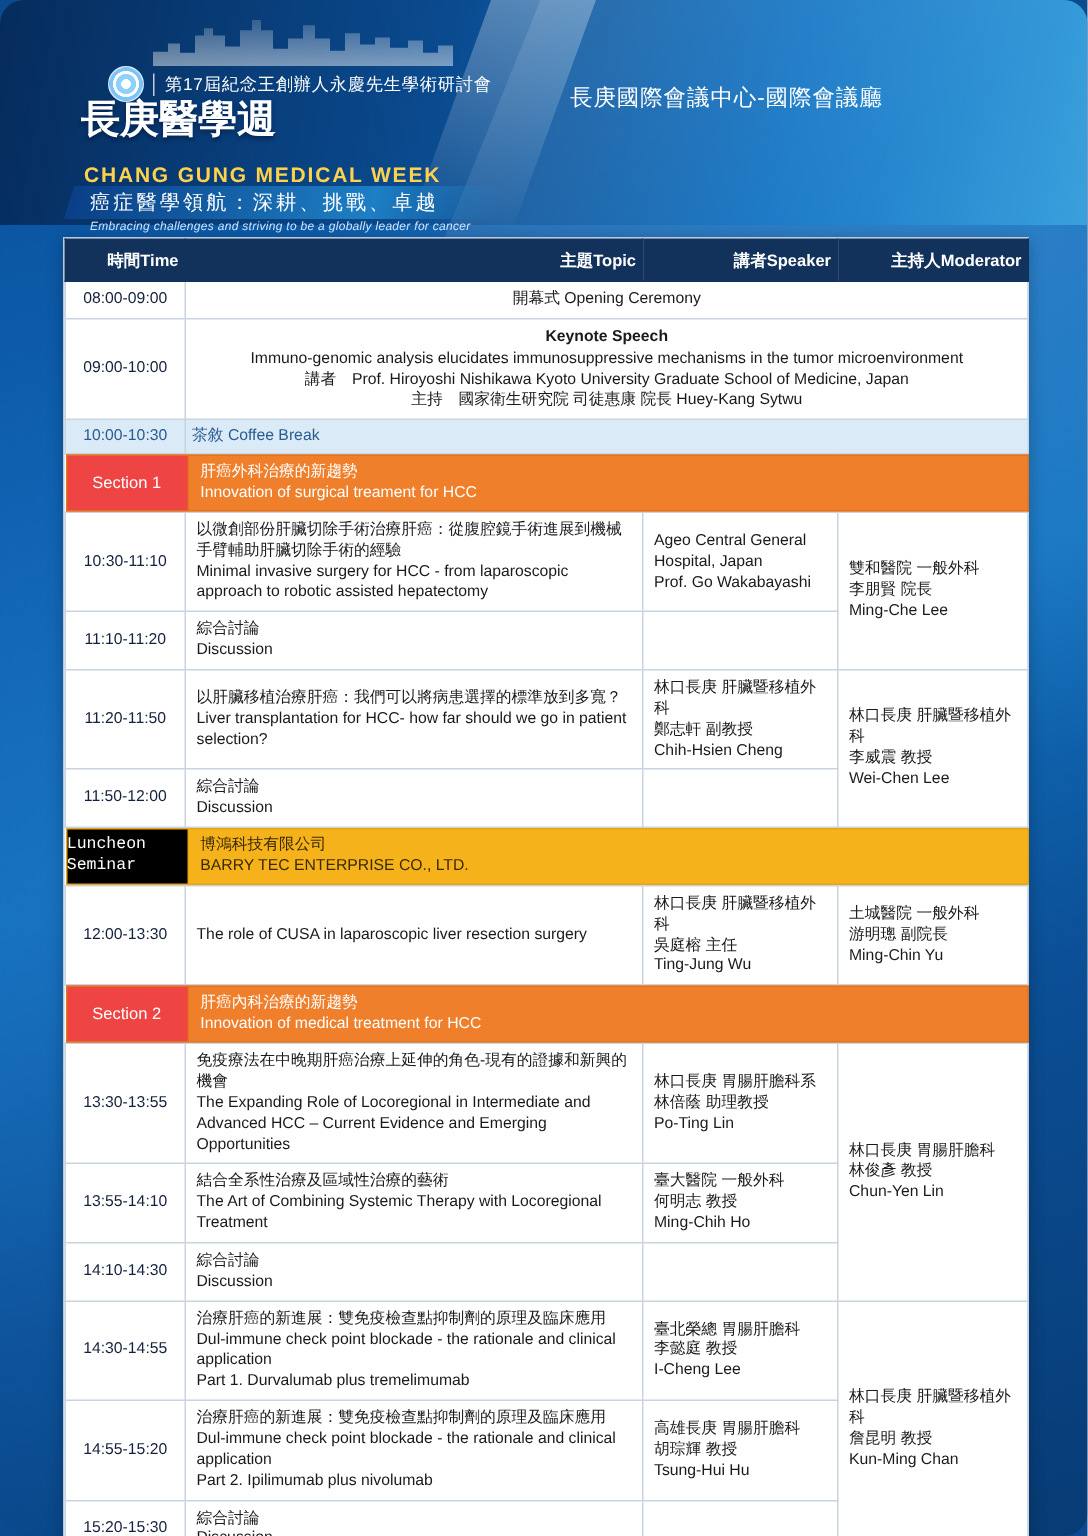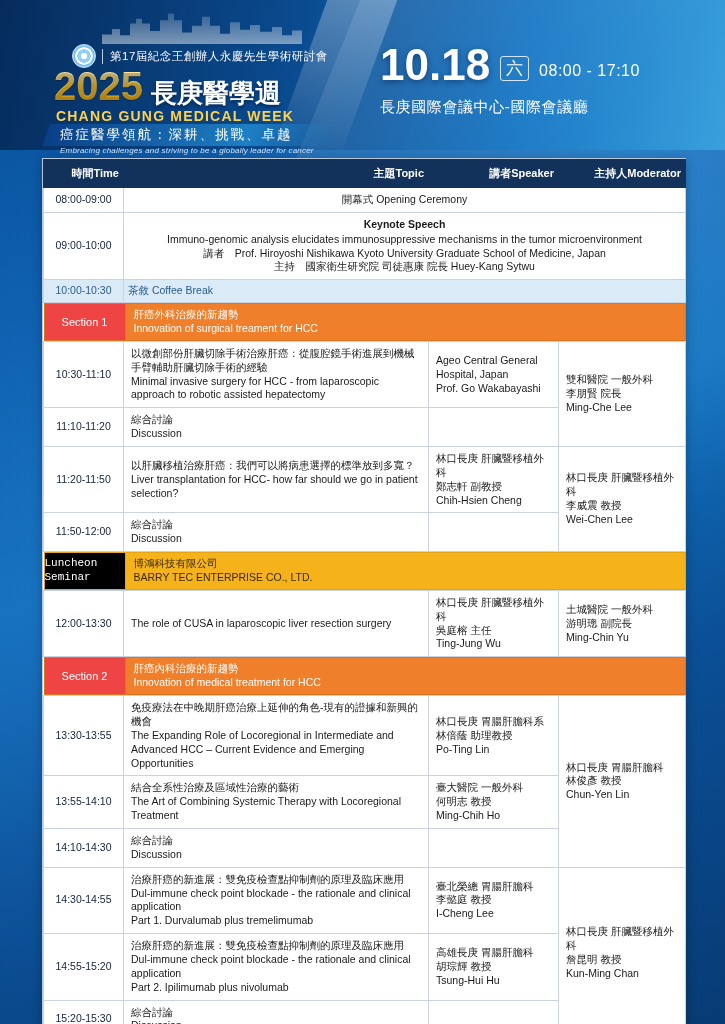--- a/index.html
+++ b/index.html
@@ -9,20 +9,21 @@
     background:#0b4a8f;
     overflow:hidden;
   }
   .page{
     position:relative;width:725px;height:1024px;
     background:
       radial-gradient(circle at 85% 8%, rgba(120,200,255,.35), rgba(120,200,255,0) 38%),
       radial-gradient(circle at 12% 60%, rgba(40,120,200,.35), rgba(40,120,200,0) 45%),
       linear-gradient(160deg,#0a4f9a 0%, #0d5fae 25%, #1170bd 48%, #0b4f96 70%, #073b74 100%);
     overflow:hidden;
+    border-radius:16px;
   }
   .page:before{
     content:"";position:absolute;left:0;right:0;top:0;height:150px;
     background:linear-gradient(100deg,#062c5c 0%, #0a4a8e 40%, #1a79c6 72%, #3aa0dc 100%);
   }
   .swoosh{
     position:absolute;top:-40px;left:330px;width:420px;height:230px;
     background:linear-gradient(120deg, rgba(255,255,255,.12), rgba(255,255,255,0) 70%);
     transform:skewX(-22deg);
     pointer-events:none;
@@ -148,35 +149,29 @@
     <div class="swoosh"></div>
     <div class="swoosh2"></div>
 
     <div class="hdr-left">
       <div class="skyline"></div>
       <div class="conf-badge">
         <div class="conf-emblem"></div>
         <div class="conf-text">第17屆紀念王創辦人永慶先生學術研討會</div>
       </div>
       <div class="year-line">
-        <span class="year">2025</span>
         <span class="cn-title">長庚醫學週</span>
       </div>
       <div class="en-title">CHANG GUNG MEDICAL WEEK</div>
       <div class="ribbon"></div>
       <div class="ribbon-text">癌症醫學領航：深耕、挑戰、卓越</div>
       <div class="slogan">Embracing challenges and striving to be a globally leader for cancer</div>
     </div>
 
     <div class="hdr-right">
-      <div class="date-row">
-        <span class="date">10.18</span>
-        <span class="weekday">六</span>
-        <span class="time-range">08:00 - 17:10</span>
-      </div>
       <div class="venue">長庚國際會議中心-國際會議廳</div>
     </div>
   </div>
 
   <div class="table-wrap">
     <table>
       <colgroup>
         <col class="c-time">
           <col class="c-topic">
           <col class="c-speaker">

